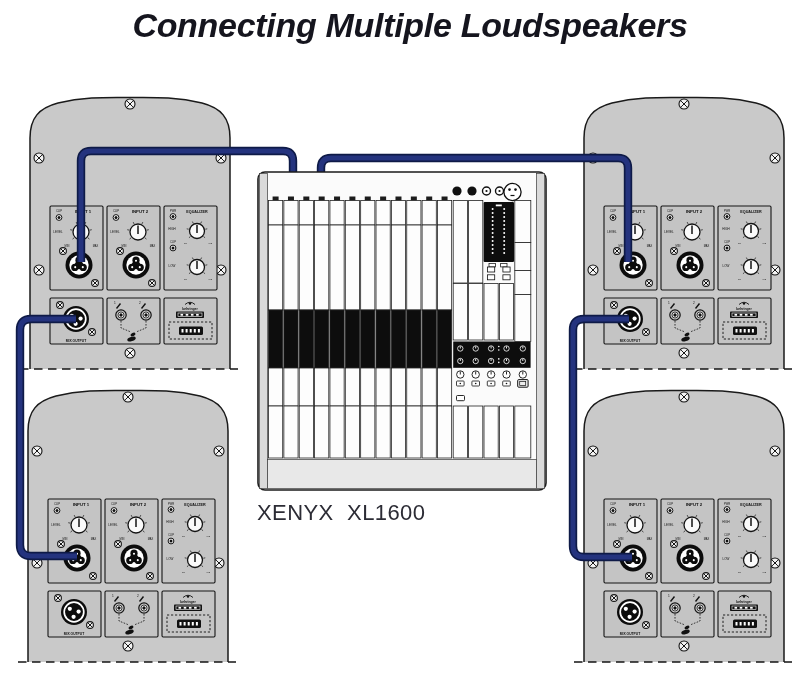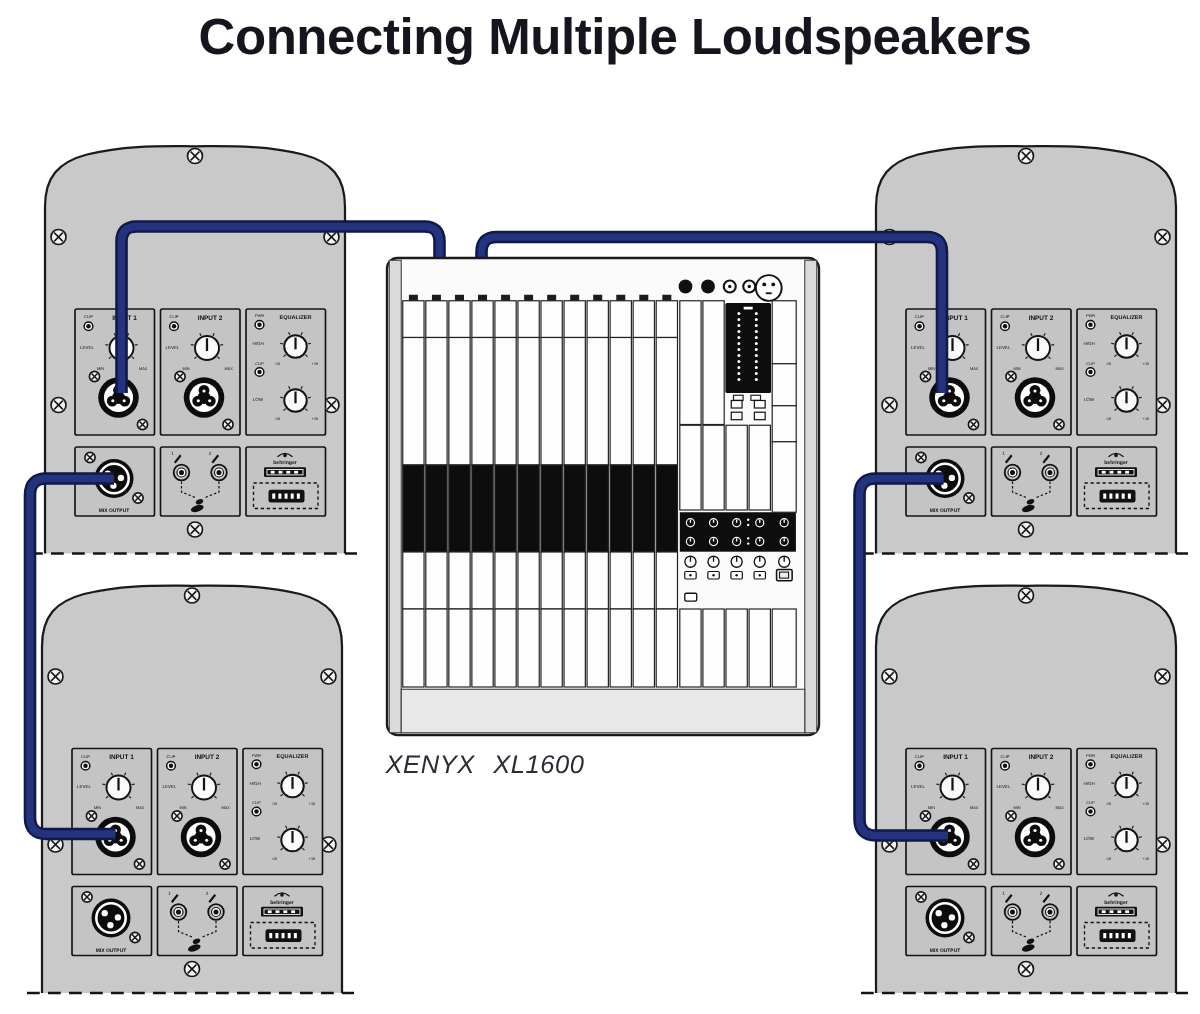--- a/index.html
+++ b/index.html
@@ -1,21 +1,21 @@
 <!DOCTYPE html>
 <html><head>
 <meta charset="utf-8">
 <style>
   html,body{margin:0;padding:0;background:#fff;}
   .stage{position:relative;width:800px;height:676px;background:#ffffff;overflow:hidden;
          font-family:"Liberation Sans",sans-serif;}
   .title{position:absolute;top:6px;left:20px;width:780px;text-align:center;margin:0;
-         font-size:34px;font-weight:bold;letter-spacing:-0.3px;color:#15151e;}
-  .mixer-label{position:absolute;left:257px;top:500px;font-size:17px;color:#2c2c35;
-         word-spacing:7px;letter-spacing:0.4px;font-style:italic;}
+         font-size:34px;font-weight:bold;letter-spacing:-0.3px;color:#15151e;font-style:italic;}
+  .mixer-label{position:absolute;left:257px;top:500px;font-size:22px;color:#2c2c35;
+         word-spacing:7px;letter-spacing:0.4px;}
   svg{position:absolute;left:0;top:0;}
   svg text{font-family:"Liberation Sans",sans-serif;}
 </style>
 </head>
 <body>
 
 <div class="stage">
   <h1 class="title">Connecting Multiple Loudspeakers</h1>
   <svg id="diagram" width="800" height="676" viewBox="0 0 800 676">
       <g>

